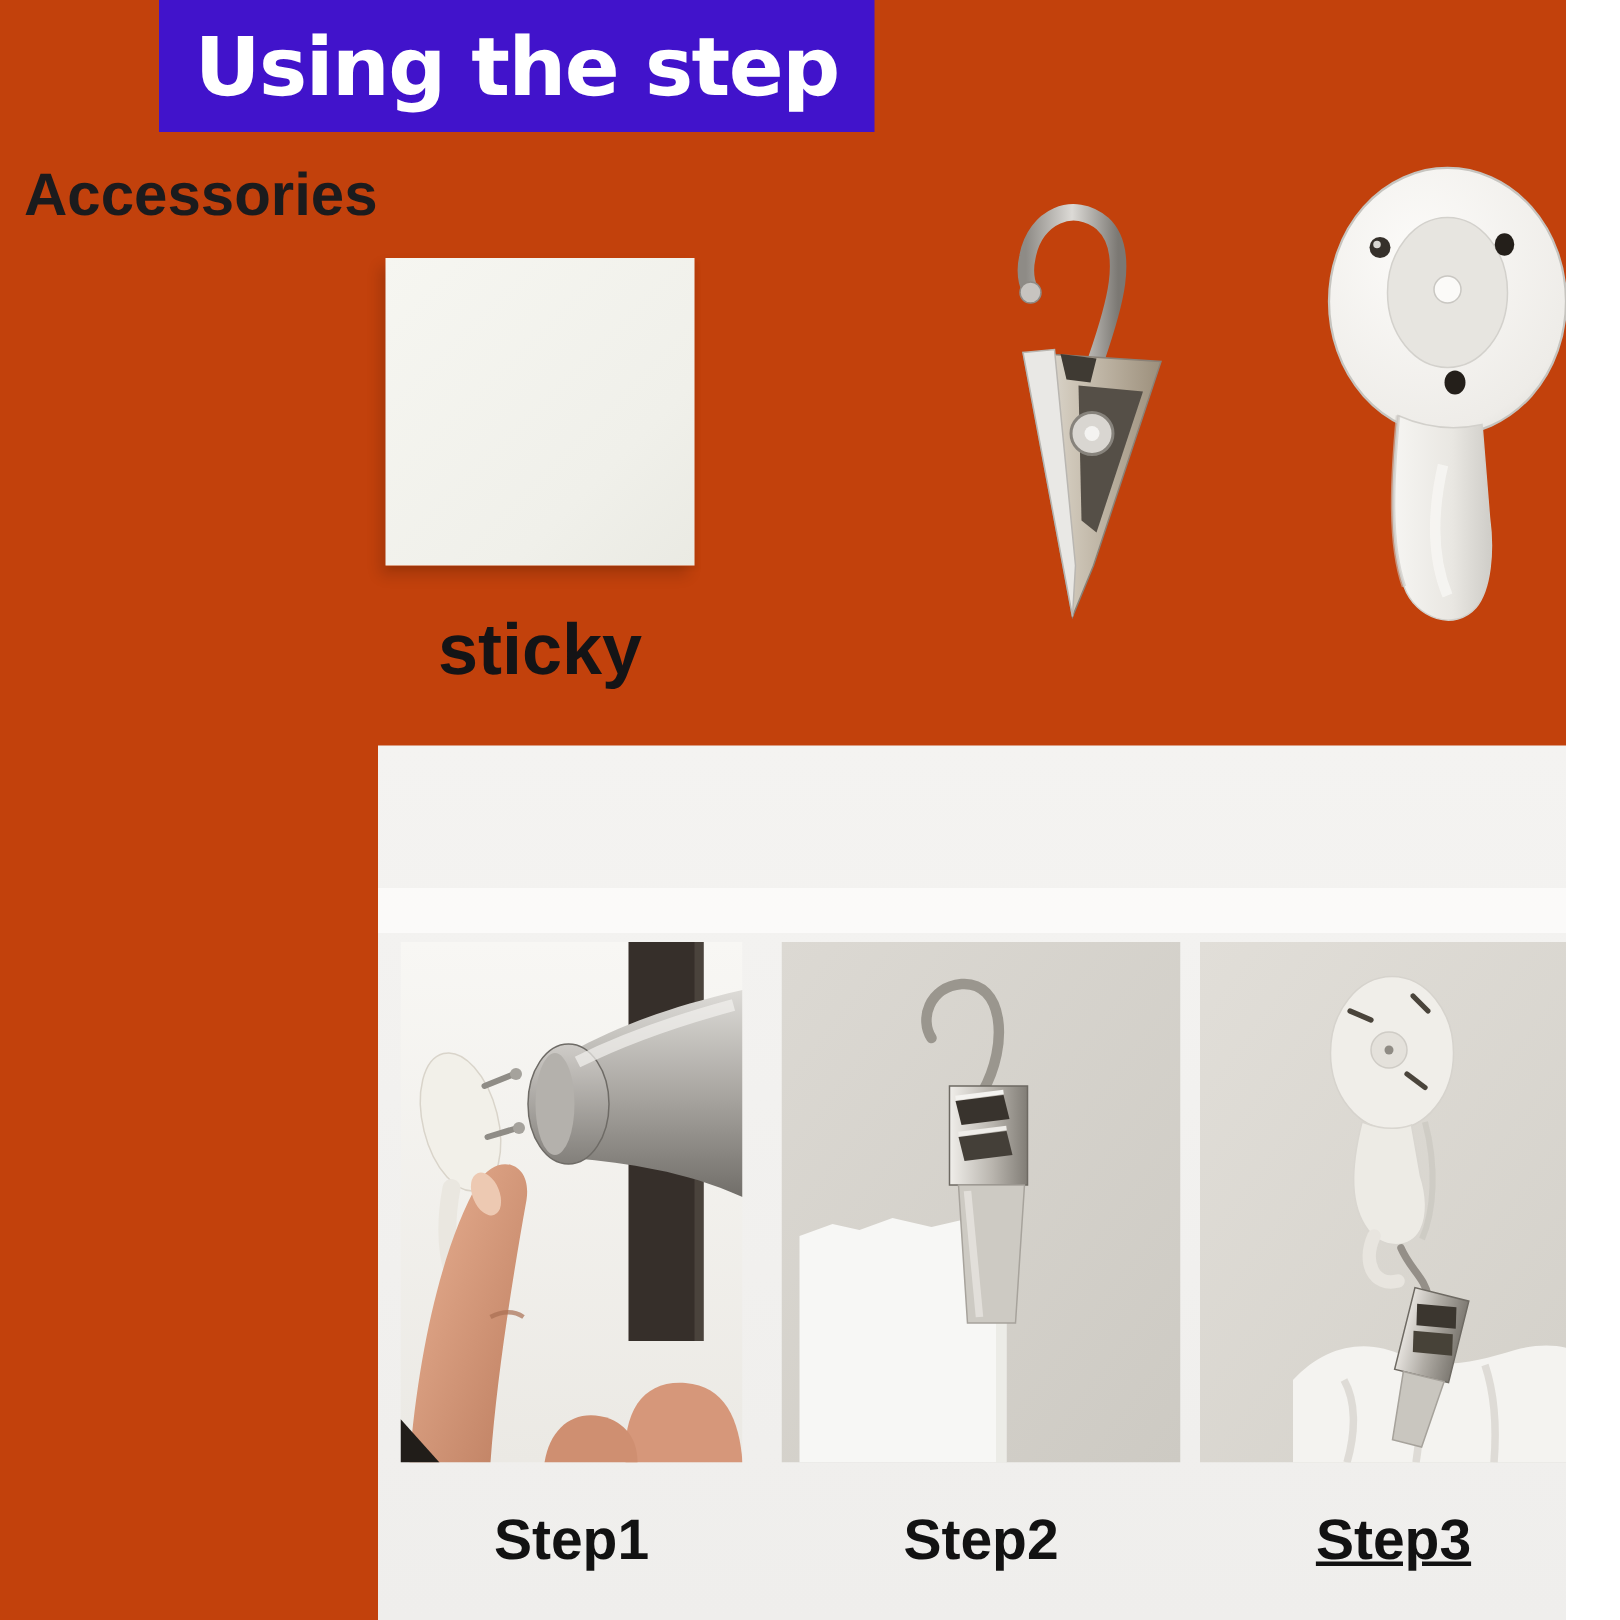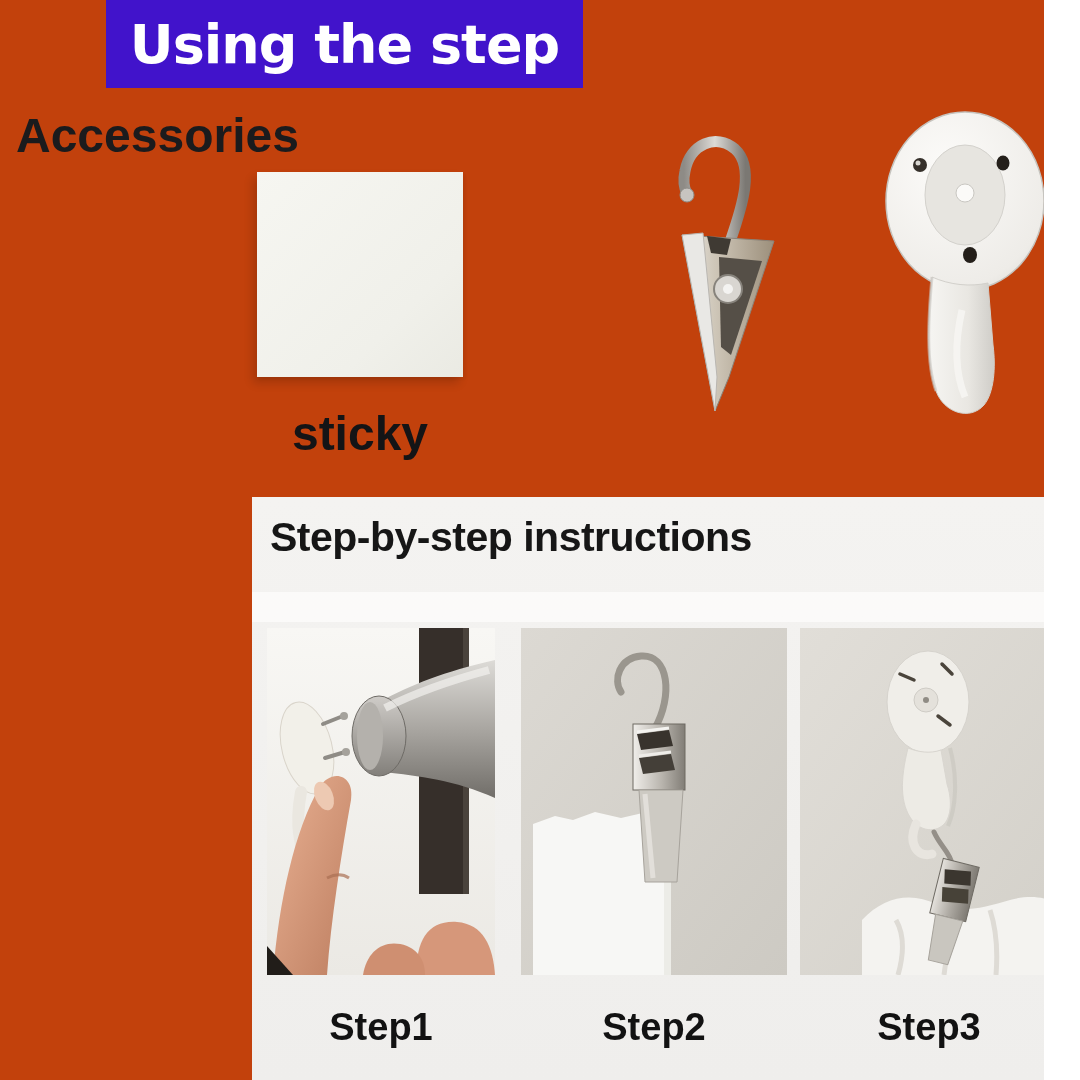--- a/index.html
+++ b/index.html
@@ -11,21 +11,21 @@
   .banner{
     position:absolute;left:106px;top:0;width:477px;height:88px;
     background:#4113cb;display:flex;align-items:center;justify-content:center;
   }
   .banner-title{
     color:#ffffff;font-size:54px;font-weight:bold;letter-spacing:-1px;
     font-family:"DejaVu Sans","Liberation Sans",sans-serif;
   }
   
   .accessories-heading{
-    position:absolute;left:16px;top:108px;font-size:48px;font-weight:600;color:#1b1b1d;
+    position:absolute;left:16px;top:108px;font-size:40px;font-weight:600;color:#1b1b1d;
   }
   .sticky-pad{
     position:absolute;left:257px;top:172px;width:206px;height:205px;
     background:linear-gradient(135deg,#f6f6f1 0%,#f0f0ea 70%,#eaeae3 100%);
     box-shadow:-4px 6px 9px rgba(0,0,0,0.16), 2px 2px 3px rgba(0,0,0,0.05);
   }
   .acc-svg{position:absolute;display:block;}
   .hanger-svg{left:645px;top:115px;width:165px;height:305px;}
   .nailhook-svg{left:870px;top:105px;width:190px;height:320px;}
   .acc-label{position:absolute;font-size:48px;color:#141416;text-align:center;}
@@ -48,21 +48,21 @@
   .photo{position:absolute;top:628px;height:347px;}
   .photo svg{display:block;width:100%;height:100%;}
   .photo1{left:267px;width:228px;}
   .photo2{left:521px;width:266px;}
   .photo3{left:800px;width:258px;}
   .step-label{
     position:absolute;top:1006px;font-size:38px;font-weight:600;color:#121212;text-align:center;
   }
   .sl1{left:267px;width:228px;}
   .sl2{left:521px;width:266px;text-align:center;}
-  .sl3{left:800px;width:258px;}
+  .sl3{left:800px;width:258px;text-decoration:underline;}
 </style>
 </head>
 <body>
 
 <div class="stage">
 
   <div class="banner">
     <span class="banner-title">Using the step</span>
   </div>
 
@@ -115,21 +115,20 @@
     <ellipse cx="100" cy="150" rx="7" ry="8" fill="#241f1a"></ellipse>
     <path d="M62 172 C 58 215, 56 258, 66 286 C 74 308, 100 316, 114 300 C 124 288, 126 262, 123 240 L 118 178 C 100 182, 80 180, 62 172 Z" fill="url(#nhBody)" stroke="#d2d0cb" stroke-width="1"></path>
     <path d="M92 205 C 84 240, 85 268, 95 292" stroke="#f6f5f2" stroke-width="7" fill="none" opacity="0.9"></path>
     <path d="M62 172 C 58 215, 56 258, 66 286" stroke="#c9c7c2" stroke-width="3" fill="none" opacity=".6"></path>
   </svg>
 
   <div class="acc-label lbl-sticky">sticky</div>
 
   <div class="panel"></div>
   <div class="panel-band"></div>
-  <div class="panel-heading">Step-by-step instructions</div>
 
   <div class="photo photo1">
     <svg viewBox="0 0 228 347">
       <defs>
         <linearGradient id="s1bg" x1="0" y1="0" x2="0" y2="1">
           <stop offset="0" stop-color="#f8f7f4"></stop>
             <stop offset="1" stop-color="#ebe9e4"></stop>
         </linearGradient>
         <linearGradient id="s1hammer" x1="0" y1="0" x2="0" y2="1">
           <stop offset="0" stop-color="#dddbd7"></stop>

